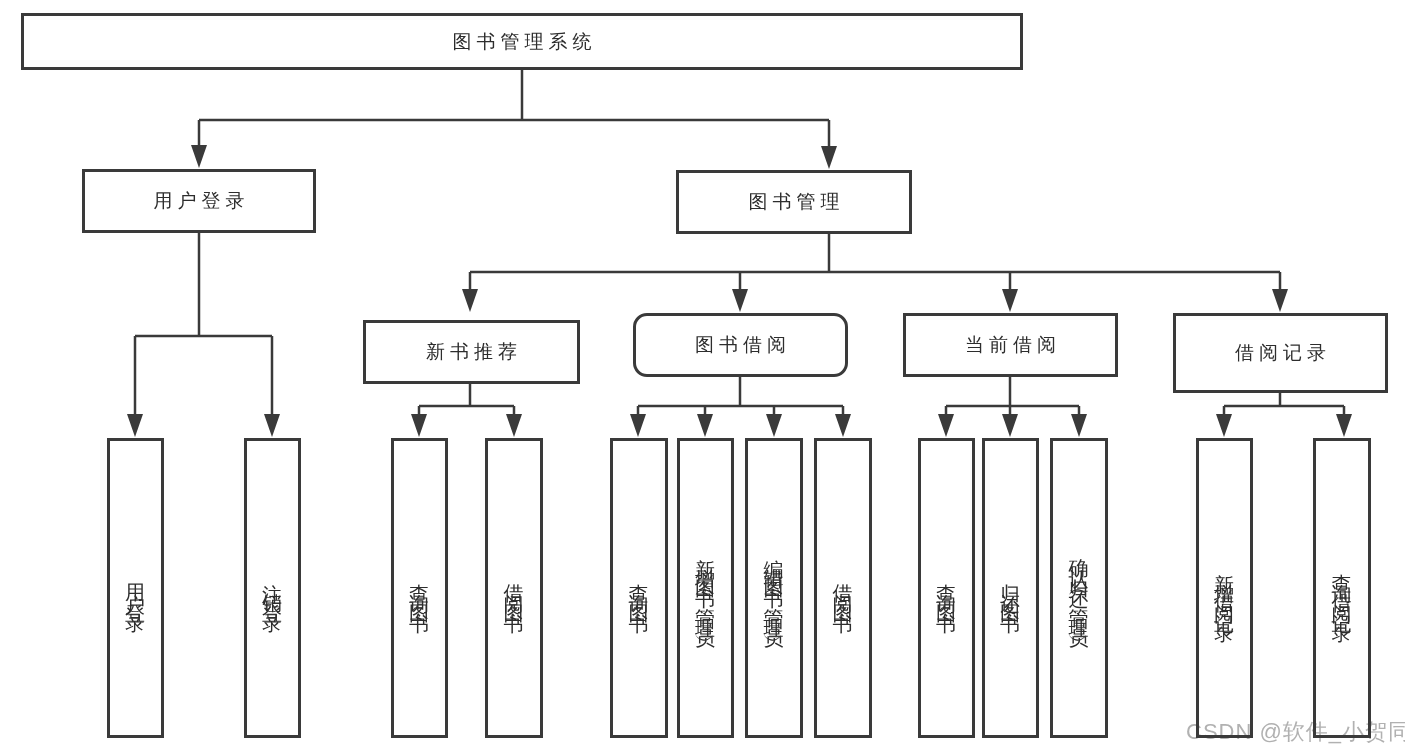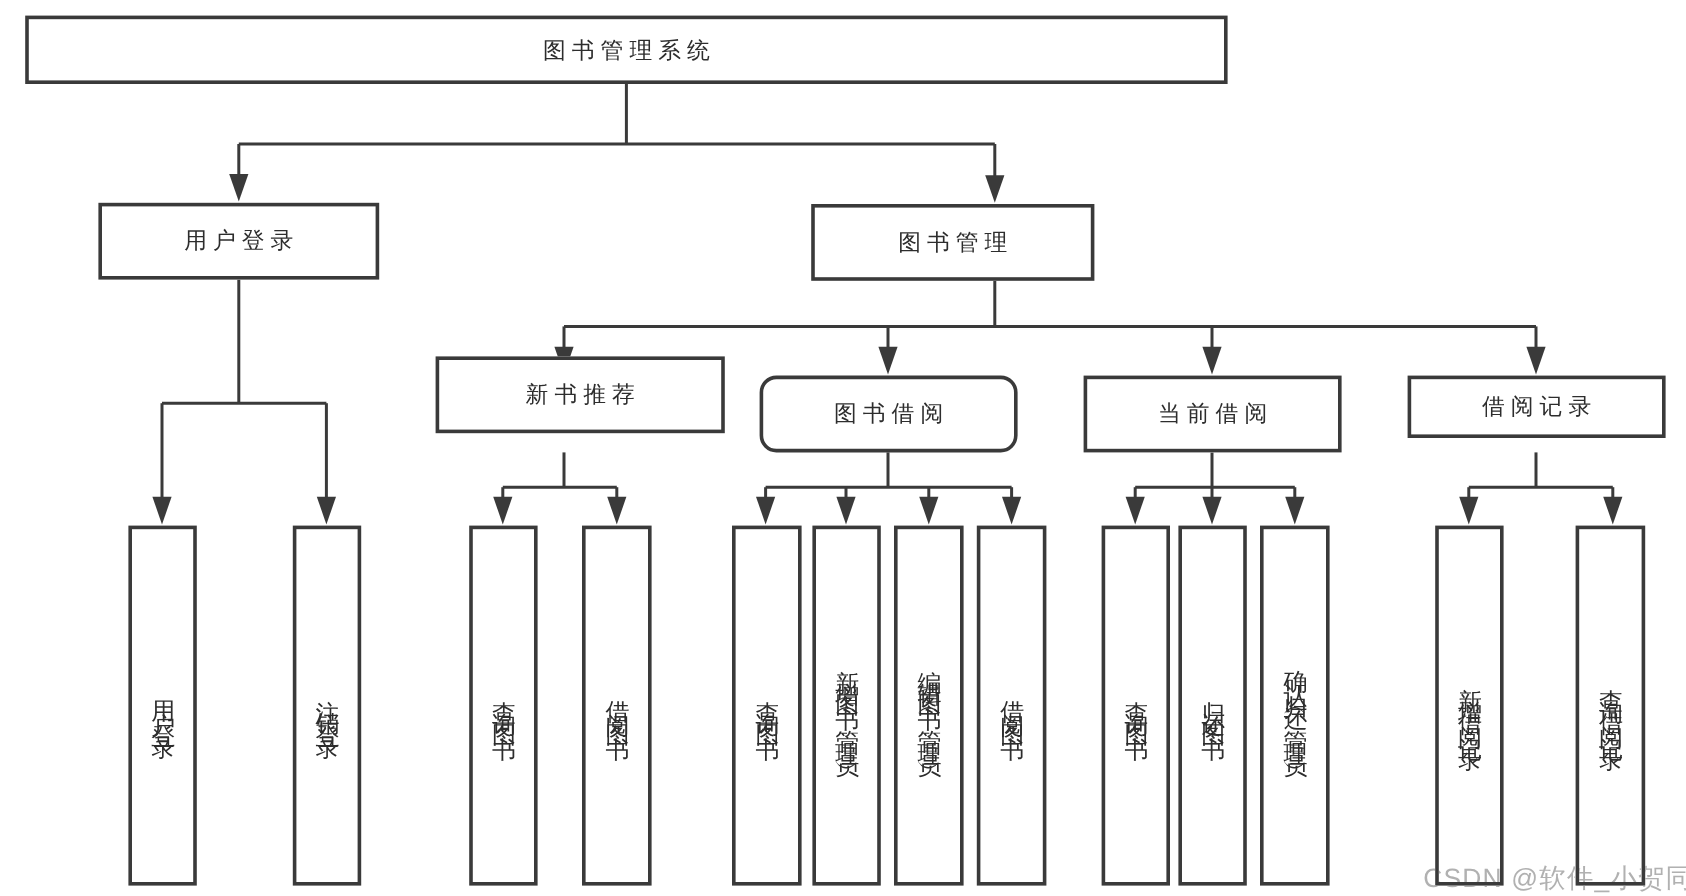--- a/index.html
+++ b/index.html
@@ -110,24 +110,24 @@
       <polygon points="1224,437 1216,414 1232,414"></polygon>
       <polygon points="1344,437 1336,414 1352,414"></polygon>
     </g>
   </svg>
 
   <div class="node hbox" style="left:21px;top:13px;width:1002px;height:57px;">图书管理系统</div>
 
   <div class="node hbox" style="left:82px;top:169px;width:234px;height:64px;">用户登录</div>
   <div class="node hbox" style="left:676px;top:170px;width:236px;height:64px;">图书管理</div>
 
-  <div class="node hbox" style="left:363px;top:297px;width:241px;height:64px;">新书推荐</div>
+  <div class="node hbox" style="left:363px;top:320px;width:217px;height:64px;">新书推荐</div>
   <div class="node hbox" style="left:633px;top:313px;width:215px;height:64px;border-radius:14px;">图书借阅</div>
   <div class="node hbox" style="left:903px;top:313px;width:215px;height:64px;text-align:center;">当前借阅</div>
-  <div class="node hbox" style="left:1173px;top:313px;width:215px;height:52px;">借阅记录</div>
+  <div class="node hbox" style="left:1173px;top:313px;width:215px;height:80px;">借阅记录</div>
 
   <div class="node leaf" style="left:107px;top:438px;width:57px;height:300px;">
     <span class="vtext">用户登录</span>
   </div>
   <div class="node leaf" style="left:244px;top:438px;width:57px;height:300px;">
     <span class="vtext">注销登录</span>
   </div>
 
   <div class="node leaf" style="left:391px;top:438px;width:57px;height:300px;">
     <span class="vtext">查询图书</span>

